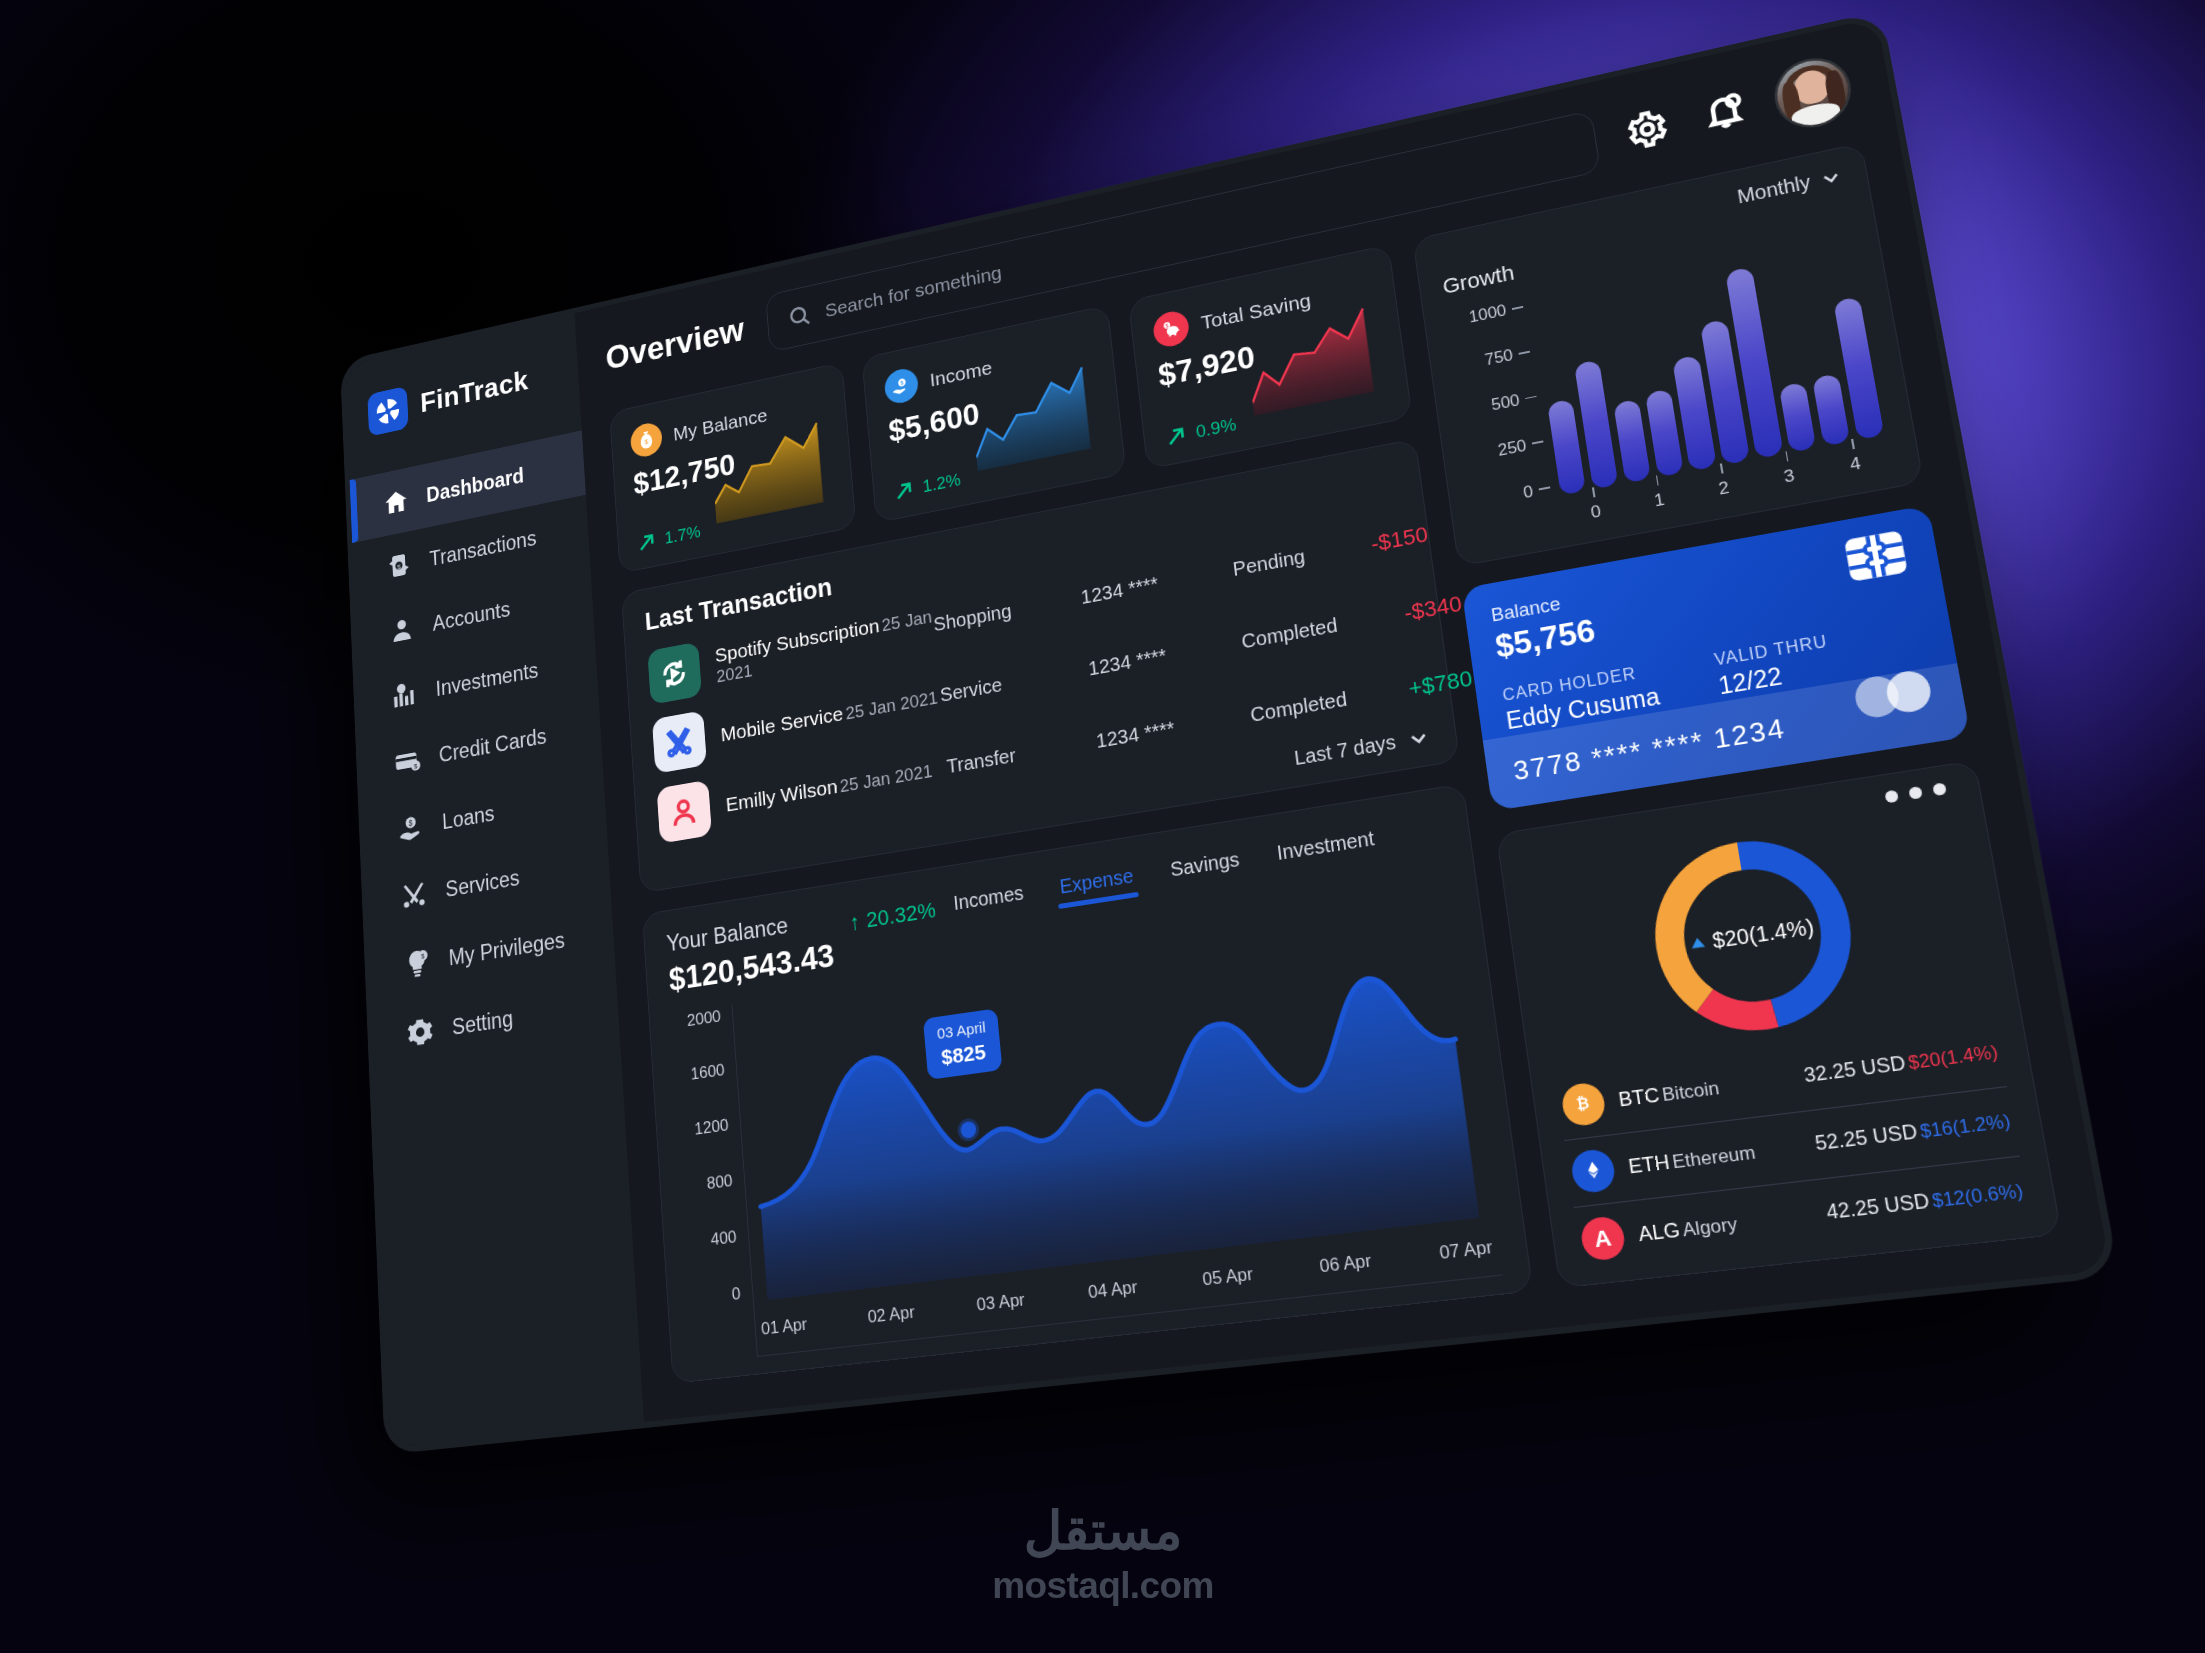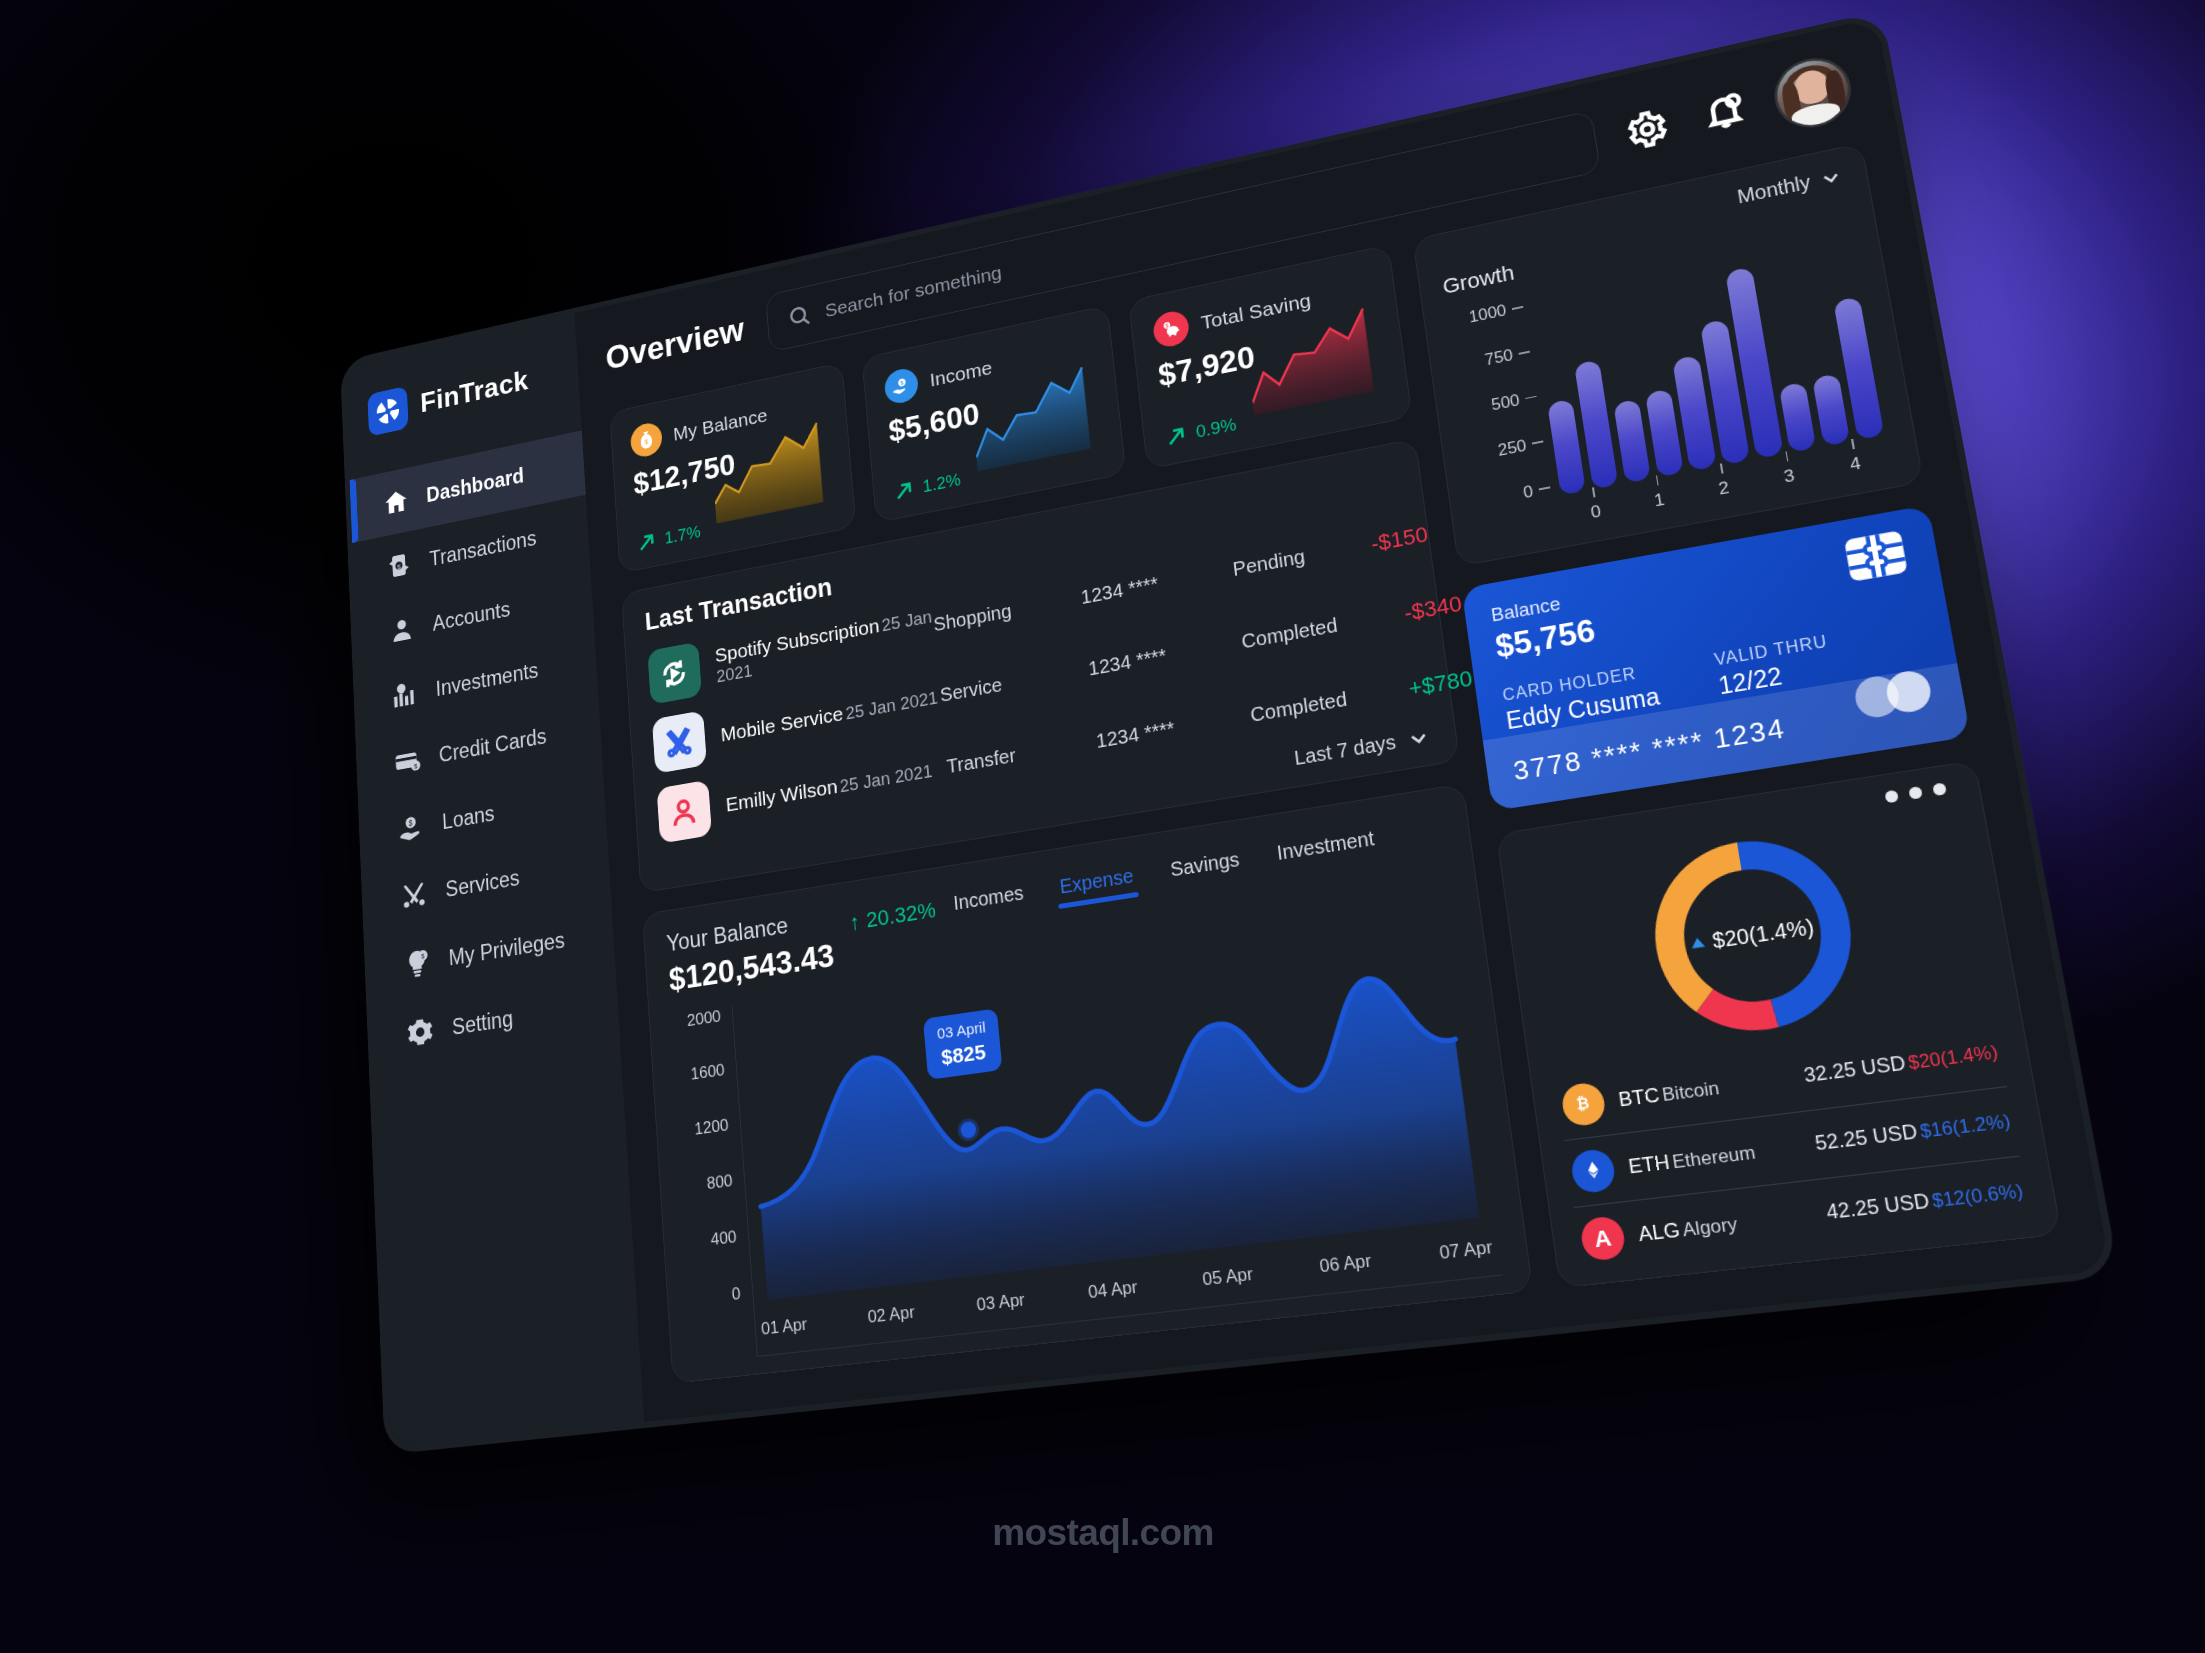--- a/index.html
+++ b/index.html
@@ -749,15 +749,16 @@
       </div>
 
     </div>
   </div>
 
 </div>
 </div>
 </div>
 
 <div id="watermark">
+  <div id="wm-ar">مستقل</div>
   <div id="wm-en">mostaql.com</div>
 </div>
 
 
 </body></html>

